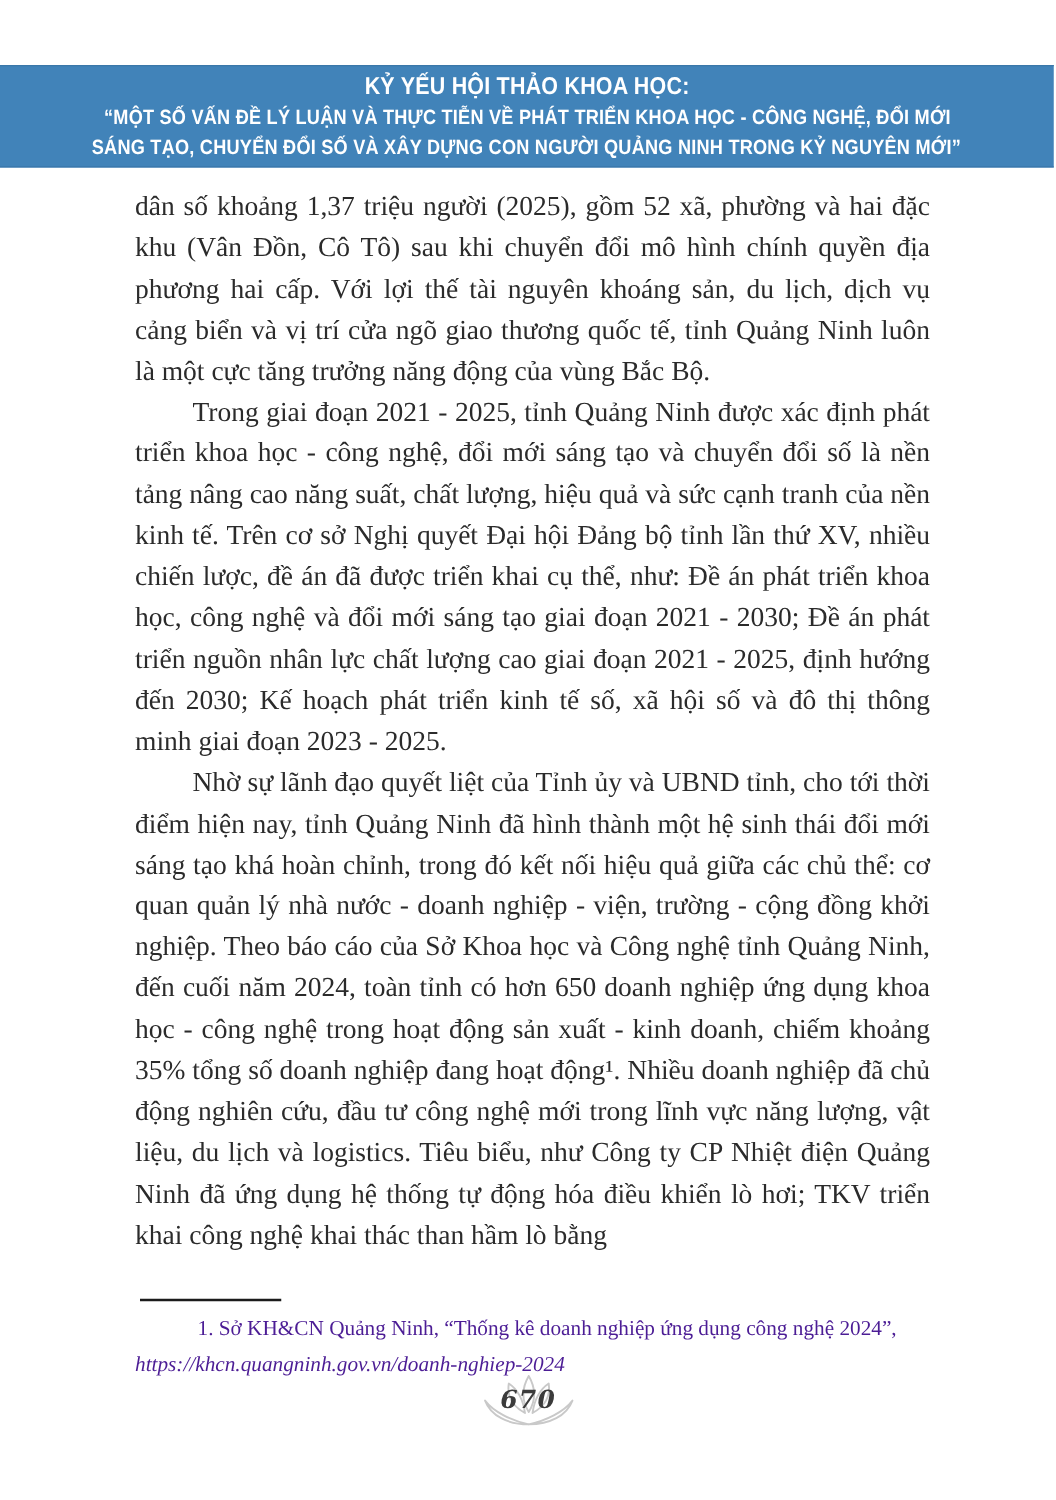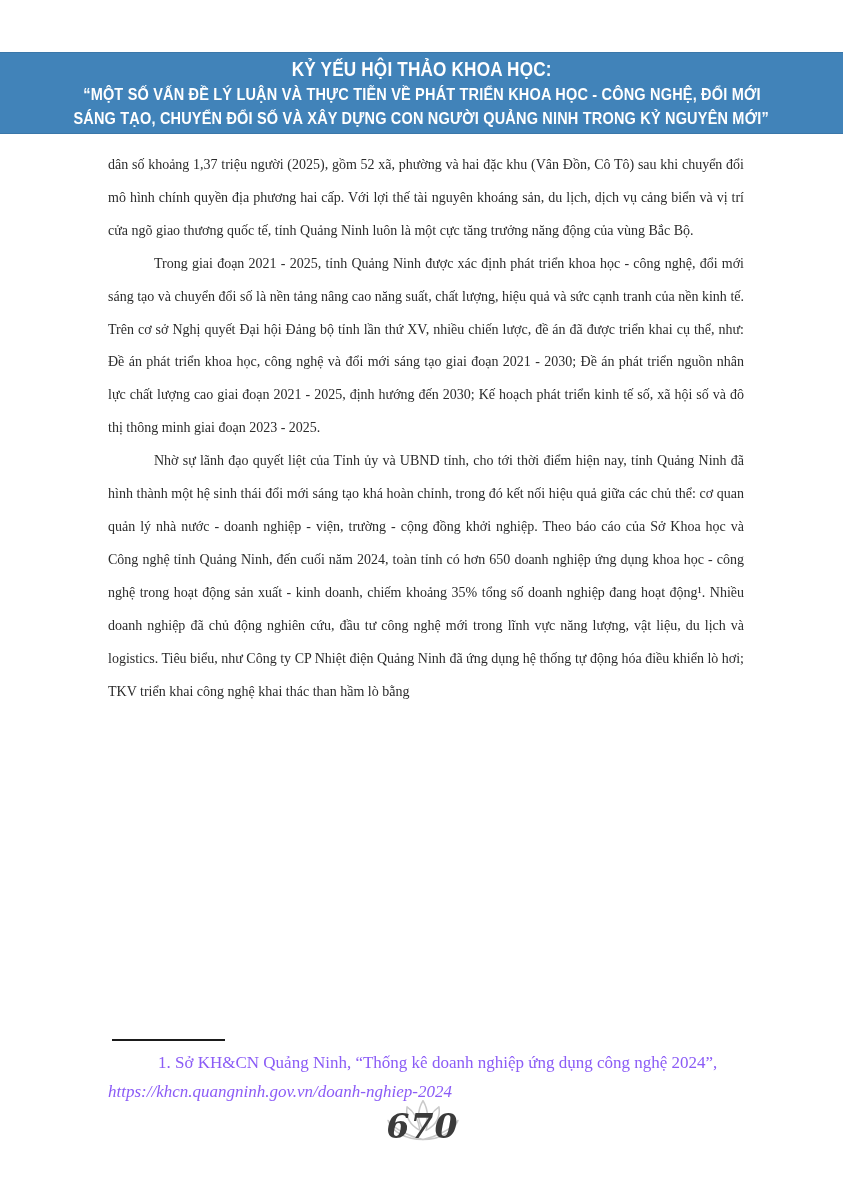--- a/index.html
+++ b/index.html
@@ -38,33 +38,33 @@
   }
   .banner-line1 { font-size: 19.5px; line-height: 25px; }
   .banner-line2, .banner-line3 { font-size: 16.5px; line-height: 23px; }
 
   
   .body-text {
     position: absolute;
     left: 108px; top: 149px;
     width: 636px;
     text-align: justify;
-    font-size: 14px;
+    font-size: 22px;
     line-height: 32.9px;
     color: #2b2b2b;
   }
   .body-text p { margin: 0; }
   .body-text p.indent { text-indent: 46px; }
 
   
   .footnote {
     position: absolute;
     left: 108px; top: 1039px;
     width: 640px;
-    color: #8b5cf6;
+    color: #4c1d95;
   }
   .footnote-rule {
     width: 113px; height: 2px;
     background: #1b1b1b;
     margin: 0 0 7px 4px;
   }
   .footnote-text {
     margin: 0;
     font-size: 17px;
     line-height: 29px;
@@ -90,21 +90,21 @@
   .lotus-wrap { position: relative; width: 76px; height: 48px; }
   .lotus-wrap svg { position: absolute; left: 0; top: 0; }
   .page-number {
     position: absolute;
     left: 0; top: 9px;
     width: 76px;
     text-align: center;
     font-family: "DejaVu Serif", serif;
     font-weight: 700;
     font-style: italic;
-    font-size: 33px;
+    font-size: 20px;
     letter-spacing: 1px;
     color: #3b3b3b;
   }
 </style>
 </head>
 <body>
 
 <div class="page">
 
   <header class="banner">

